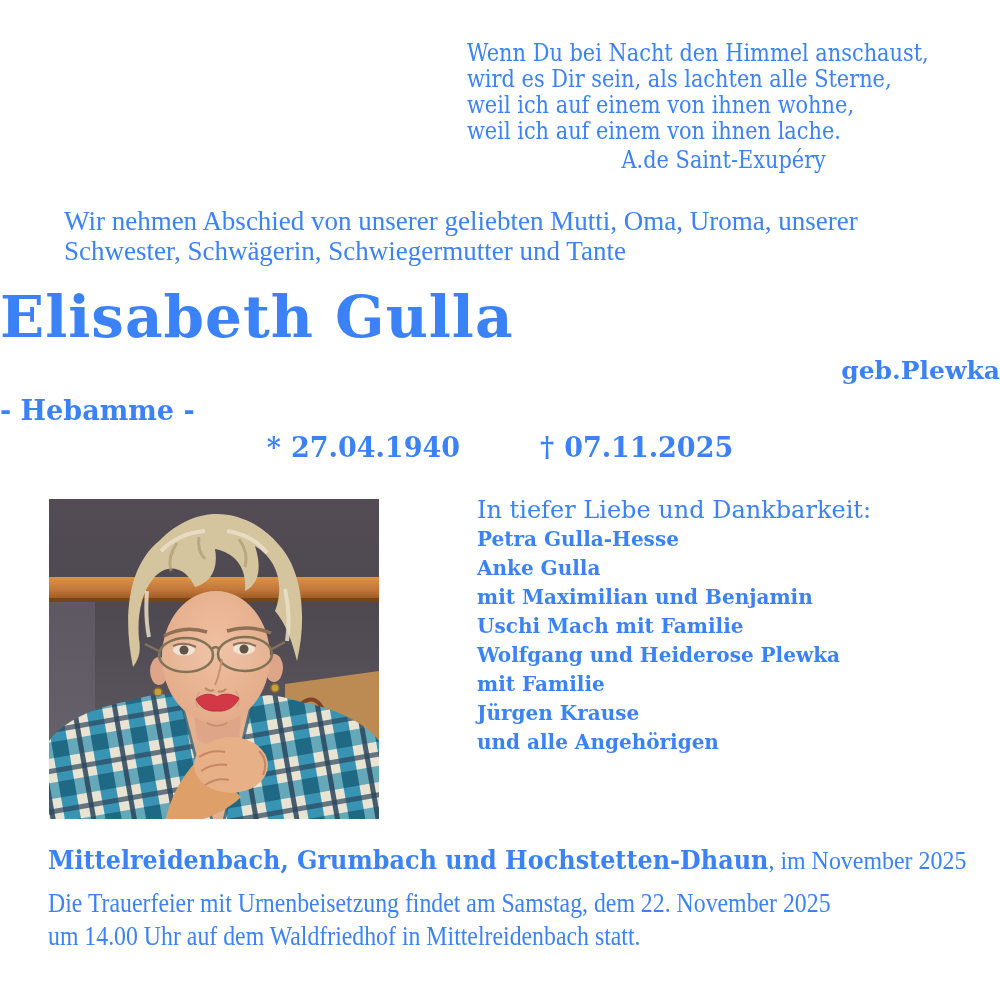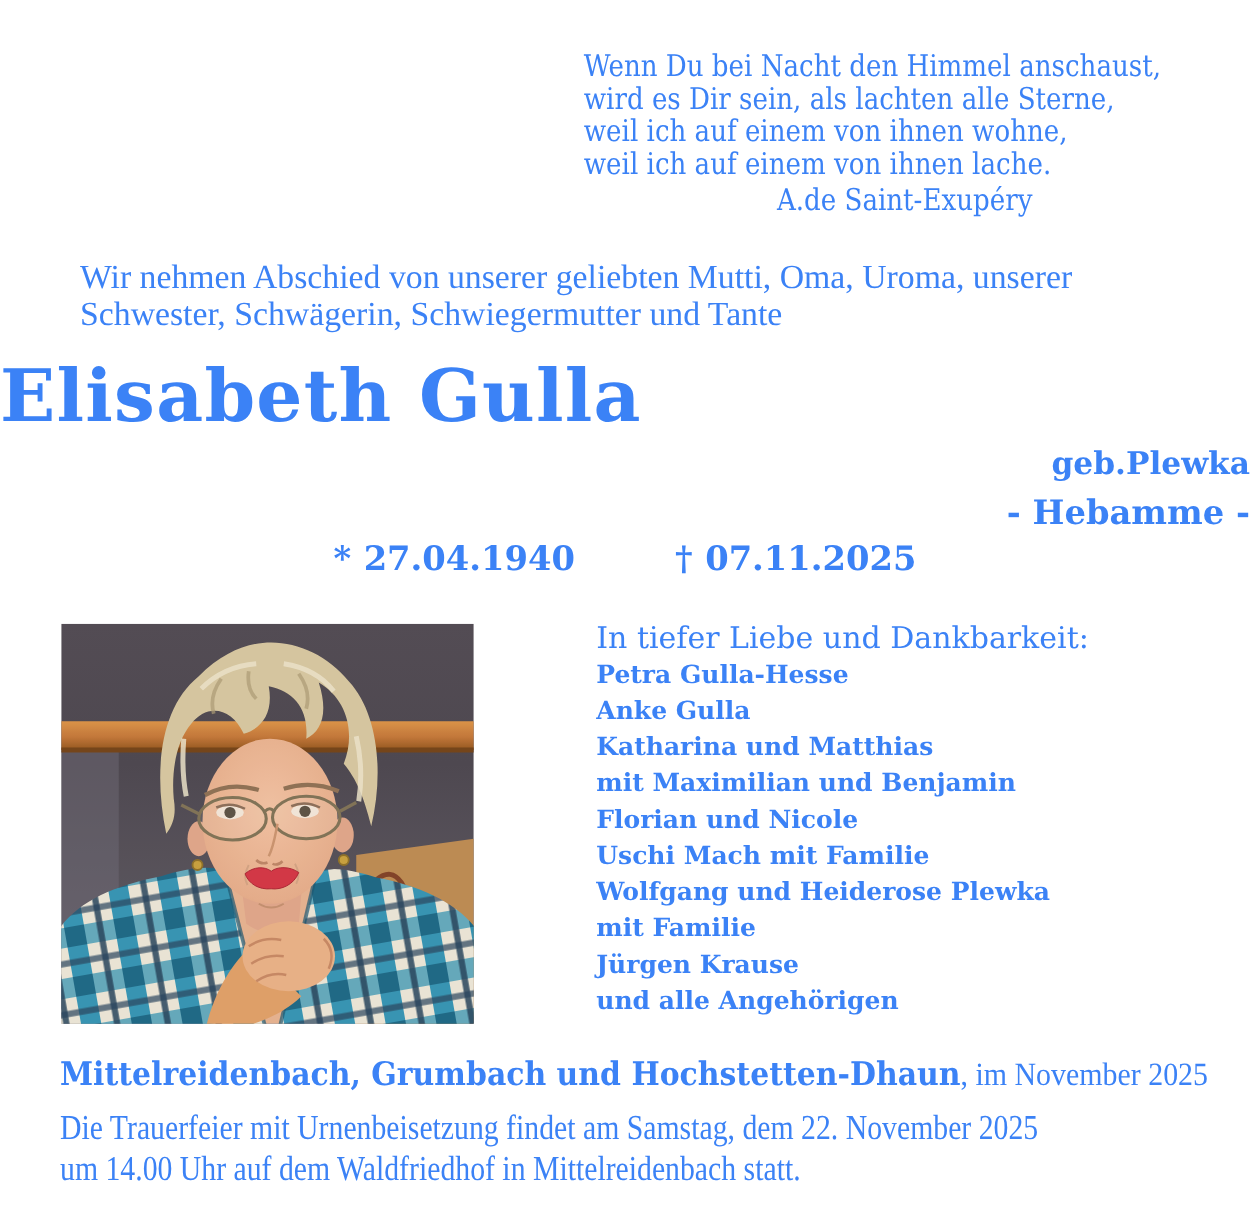--- a/index.html
+++ b/index.html
@@ -18,21 +18,21 @@
   .quote{left:467px;top:40px;width:483px;font-size:24px;line-height:26px;}
   .quote-author{margin-top:3px;text-align:center;font-size:24px;}
 
   .intro{left:64px;top:206px;width:912px;font-size:27px;line-height:30px;
          font-family:"Liberation Serif","DejaVu Serif",serif;}
 
   .title{left:0;top:287px;width:1000px;
          font-size:58px;line-height:60px;font-weight:bold;letter-spacing:1px;}
   .subname{left:0;top:357px;width:1000px;text-align:right;
          font-size:25px;line-height:28px;font-weight:bold;}
-  .profession{left:0;top:396px;width:1000px;text-align:right;
+  .profession{left:0;top:396px;width:1000px;text-align:left;
          font-size:27px;line-height:30px;font-weight:bold;}
   .dates{left:0;top:433px;width:1000px;display:flex;justify-content:center;gap:80px;
          font-size:27px;line-height:30px;font-weight:bold;}
   .date-item .sym{margin-right:10px;}
 
   .photo{left:49px;top:499px;width:330px;height:320px;}
   .photo svg{display:block;}
 
   .mourners{left:477px;top:496px;width:480px;line-height:29px;}
   .mourners .heading{font-size:24px;}
@@ -195,23 +195,21 @@
       </g>
 
       <rect x="0" y="0" width="330" height="320" fill="#ffffff" opacity="0.05"></rect>
     </svg>
   </div>
 
   <div class="abs mourners">
     <div class="heading">In tiefer Liebe und Dankbarkeit:</div>
     <div class="mname">Petra Gulla-Hesse</div>
     <div class="mname">Anke Gulla</div>
-    <div class="mname">Katharina und Matthias</div>
     <div class="mname">mit Maximilian und Benjamin</div>
-    <div class="mname">Florian und Nicole</div>
     <div class="mname">Uschi Mach mit Familie</div>
     <div class="mname">Wolfgang und Heiderose Plewka</div>
     <div class="mname">mit Familie</div>
     <div class="mname">Jürgen Krause</div>
     <div class="mname">und alle Angehörigen</div>
   </div>
 
   <div class="abs places"><span class="sx92"><span class="bold">Mittelreidenbach, Grumbach und Hochstetten-Dhaun</span><span class="reg">, im November 2025</span></span></div>
 
   <div class="abs ceremony">

